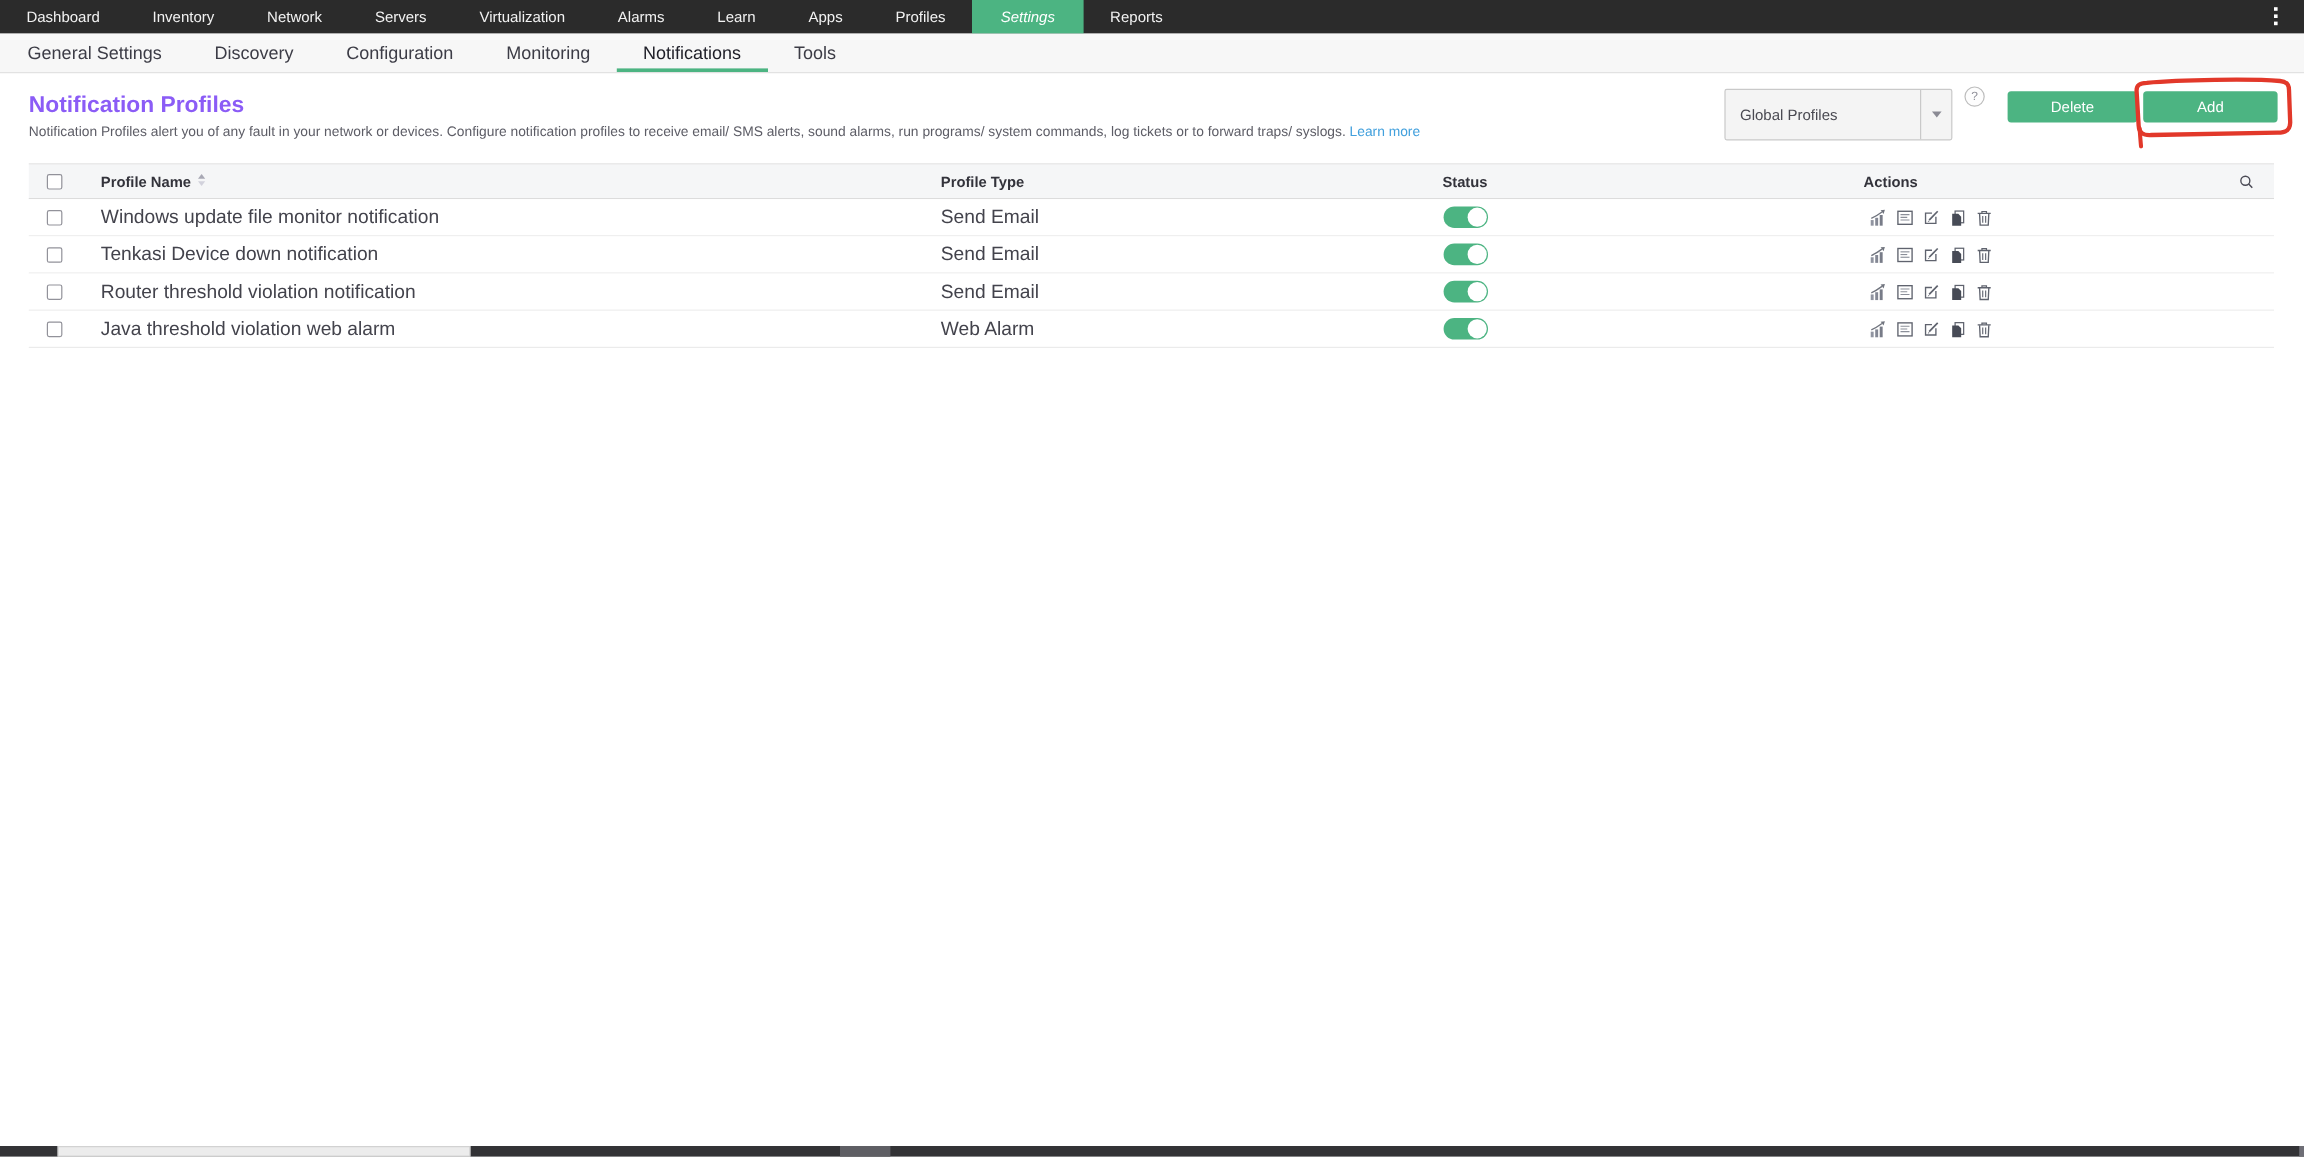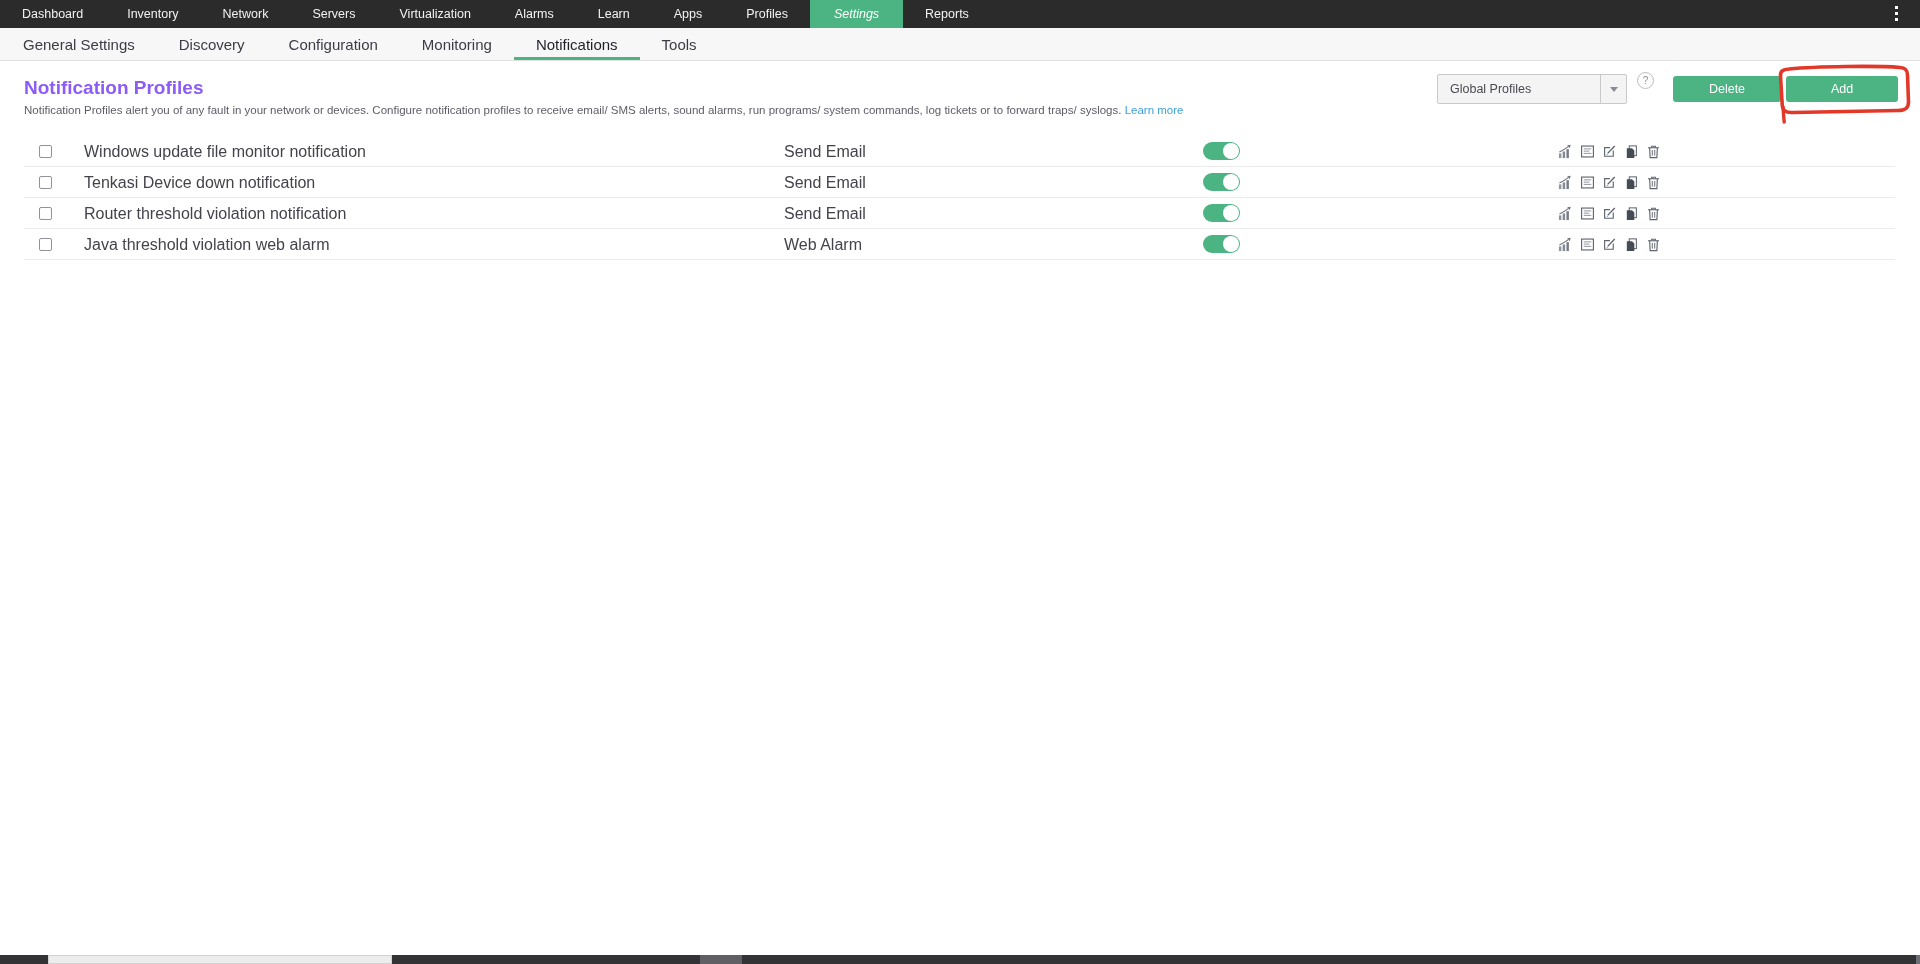--- a/index.html
+++ b/index.html
@@ -28,21 +28,21 @@
   .sn-item.active { color:#1f1f28; border-bottom-color:#4cb482; }
 
   
   .page-title { position:absolute; left:24px; top:77px; font-size:19px;
                 font-weight:700; color:#8b5cf6; }
   .page-desc { position:absolute; left:24px; top:104px; font-size:11.5px;
                color:#5d5d66; white-space:nowrap; }
   .learn-more { color:#42a0dd; text-decoration:none; cursor:pointer; }
 
   
-  .dropdown { position:absolute; left:1437px; top:74px; width:190px; height:30px;
+  .dropdown { position:absolute; left:1437px; top:74px; width:190px; height:43px;
               background:#f4f4f4; border:1px solid #c9c9c9; border-radius:2px;
               display:flex; align-items:center; cursor:pointer; }
   .dd-label { flex:1; padding-left:12px; font-size:12.5px; color:#4a4a52; }
   .dd-arrow { width:26px; height:100%; border-left:1px solid #c9c9c9;
               display:flex; align-items:center; justify-content:center; }
   .dd-arrow b { width:0; height:0; border-left:4px solid transparent;
                 border-right:4px solid transparent; border-top:5px solid #8a8a94; }
   .help { position:absolute; left:1637px; top:72px; width:17px; height:17px;
           border:1px solid #bdbdbd; border-radius:50%; color:#8f8f98; font-size:10px;
           display:flex; align-items:center; justify-content:center; cursor:pointer;
@@ -143,20 +143,33 @@
   </div>
   <div class="help">?</div>
   <button class="btn delete">Delete</button>
   <button class="btn add">Add</button>
   <svg class="annotation" viewBox="0 0 140 64">
     <path d="M 15 9 C 42 6.5, 102 5.5, 126 7.5 C 132 8, 133.5 10.5, 133.5 15 L 134.5 42 C 134.5 48.5, 131 50.5, 124 50.5 L 19 52.5 C 11.5 53, 8.5 50.5, 8.2 44.5 L 6.5 16 C 6.2 11, 9 9.3, 15 9 Z" fill="none" stroke="#e2382a" stroke-width="3.6" stroke-linecap="round" stroke-linejoin="round"></path>
     <path d="M 9 47 C 9.4 52.5, 9.8 58, 10.2 62" fill="none" stroke="#e2382a" stroke-width="3.4" stroke-linecap="round"></path>
   </svg>
 
   <div class="table">
+    <div class="thead">
+      <span class="cb h-cb"></span>
+      <span class="hc h-name"><span>Profile Name</span><i class="sort"></i></span>
+      <span class="hc h-type">Profile Type</span>
+      <span class="hc h-status">Status</span>
+      <span class="hc h-actions">Actions</span>
+      <span class="h-search">
+        <svg width="14" height="14" viewBox="0 0 16 16">
+          <circle cx="7" cy="6.4" r="4.3" fill="none" stroke="#4a4a55" stroke-width="1.3"></circle>
+          <line x1="10.2" y1="9.6" x2="13.6" y2="13.2" stroke="#4a4a55" stroke-width="1.4"></line>
+        </svg>
+      </span>
+    </div>
     <div id="tbody">
         <div class="trow">
     <span class="cb c-cb"></span>
     <span class="cell c-name">Windows update file monitor notification</span>
     <span class="cell c-type">Send Email</span>
     <span class="toggle on">
             <span class="knob"></span>
           </span>
     <span class="actions">
       <svg class="aicon" viewBox="0 0 16 16">

